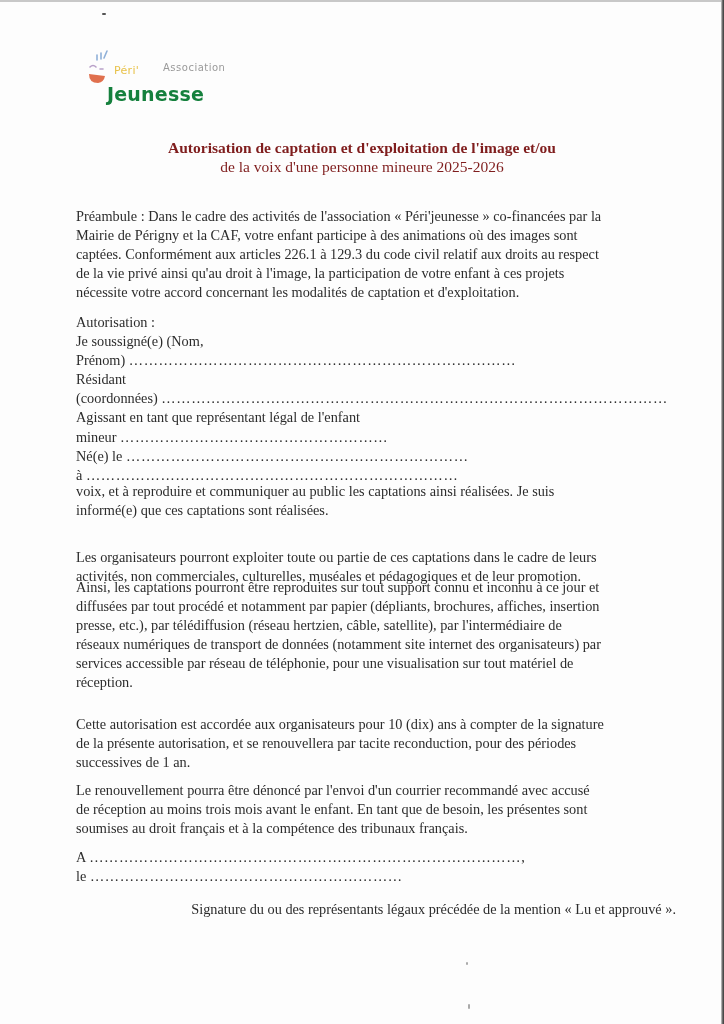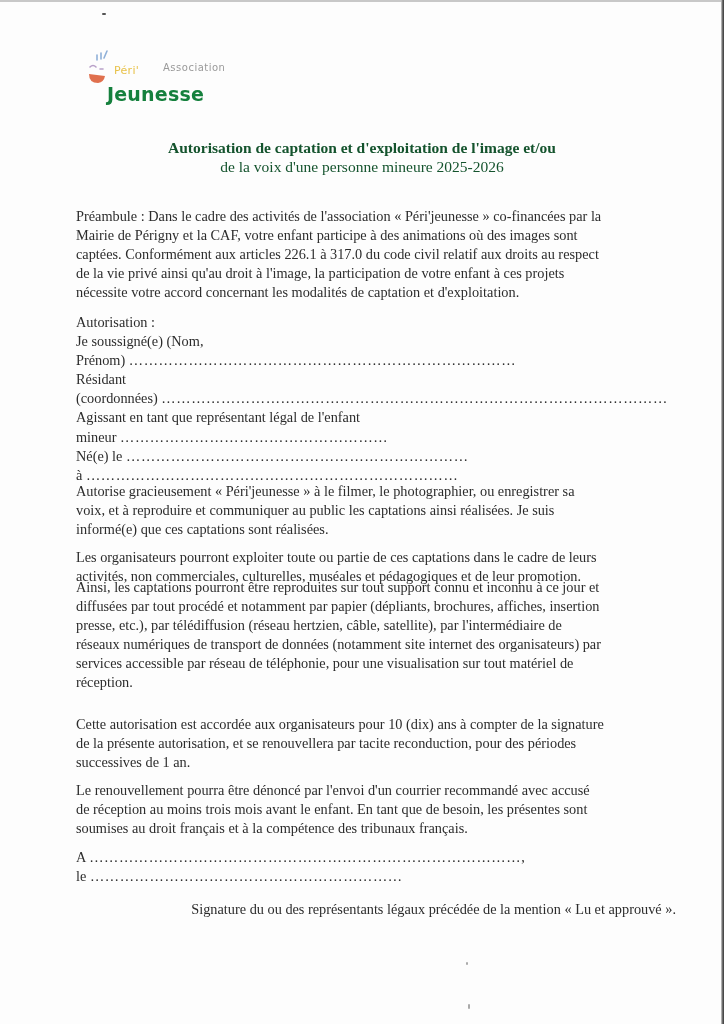--- a/index.html
+++ b/index.html
@@ -80,21 +80,21 @@
 
     
     .title {
       position: absolute;
       left: 0;
       width: 724px;
       top: 138px;
       text-align: center;
       font-size: 15.5px;
       line-height: 19px;
-      color: #14532d;
+      color: #7f1d1d;
     }
     .title .line1 { font-weight: bold; }
 
     
     .body-block {
       position: absolute;
       left: 76px;
       width: 600px;
       font-size: 14.3px;
       line-height: 19.1px;
@@ -132,21 +132,21 @@
   </div>
 
   <div class="title">
     <div class="line1">Autorisation de captation et d'exploitation de l'image et/ou</div>
     <div class="line2">de la voix d'une personne mineure 2025-2026</div>
   </div>
 
   <div class="body-block" style="top:207px;">
     <span class="line">Préambule : Dans le cadre des activités de l'association « Péri'jeunesse » co-financées par la</span>
     <span class="line">Mairie de Périgny et la CAF, votre enfant participe à des animations où des images sont</span>
-    <span class="line">captées. Conformément aux articles 226.1 à 317.0 du code civil relatif aux droits au respect</span>
+    <span class="line">captées. Conformément aux articles 226.1 à 129.3 du code civil relatif aux droits au respect</span>
     <span class="line">de la vie privé ainsi qu'au droit à l'image, la participation de votre enfant à ces projets</span>
     <span class="line">nécessite votre accord concernant les modalités de captation et d'exploitation.</span>
   </div>
 
   <div class="body-block" style="top:313px;">
     <span class="line">Autorisation :</span>
     <span class="line">
       <span>Je soussigné(e) (Nom,</span>
     </span>
     <span class="line">
@@ -166,21 +166,20 @@
     </span>
     <span class="line">
       <span>Né(e) le </span><span class="dots">……………………………………………………………</span>
     </span>
     <span class="line">
       <span>à </span><span class="dots">…………………………………………………………………</span>
     </span>
   </div>
 
   <div class="body-block" style="top:482px;">
-    <span class="line">Autorise gracieusement « Péri'jeunesse » à le filmer, le photographier, ou enregistrer sa</span>
     <span class="line">voix, et à reproduire et communiquer au public les captations ainsi réalisées. Je suis</span>
     <span class="line">informé(e) que ces captations sont réalisées.</span>
   </div>
 
   <div class="body-block" style="top:548px;">
     <span class="line">Les organisateurs pourront exploiter toute ou partie de ces captations dans le cadre de leurs</span>
     <span class="line">activités, non commerciales, culturelles, muséales et pédagogiques et de leur promotion.</span>
   </div>
 
   <div class="body-block" style="top:578px;">

